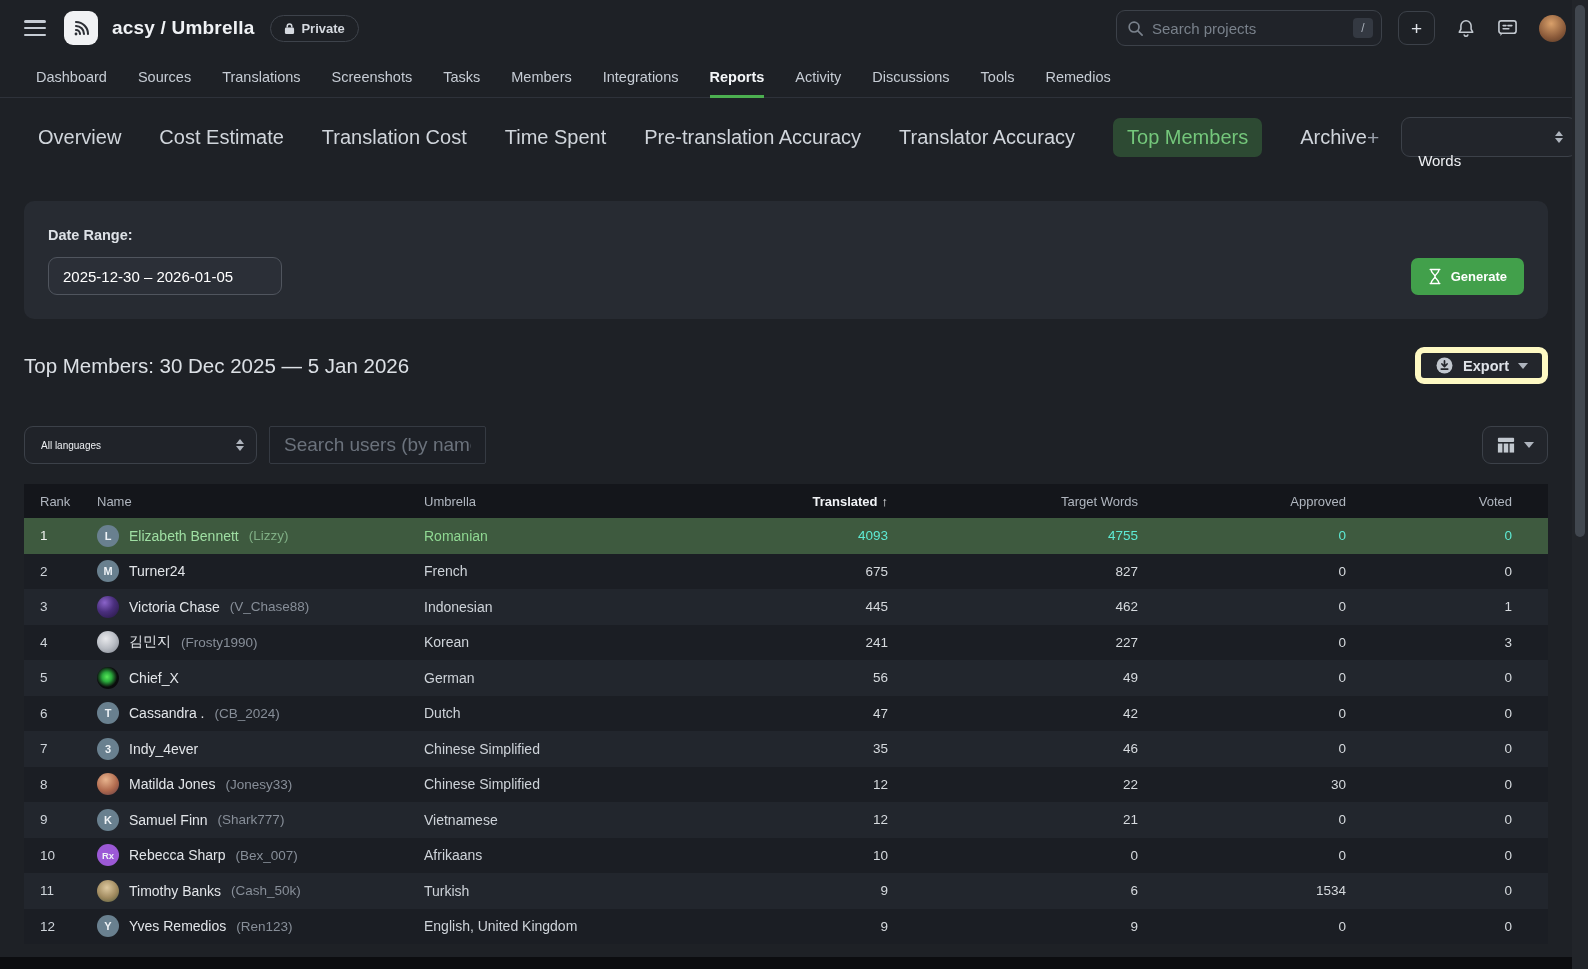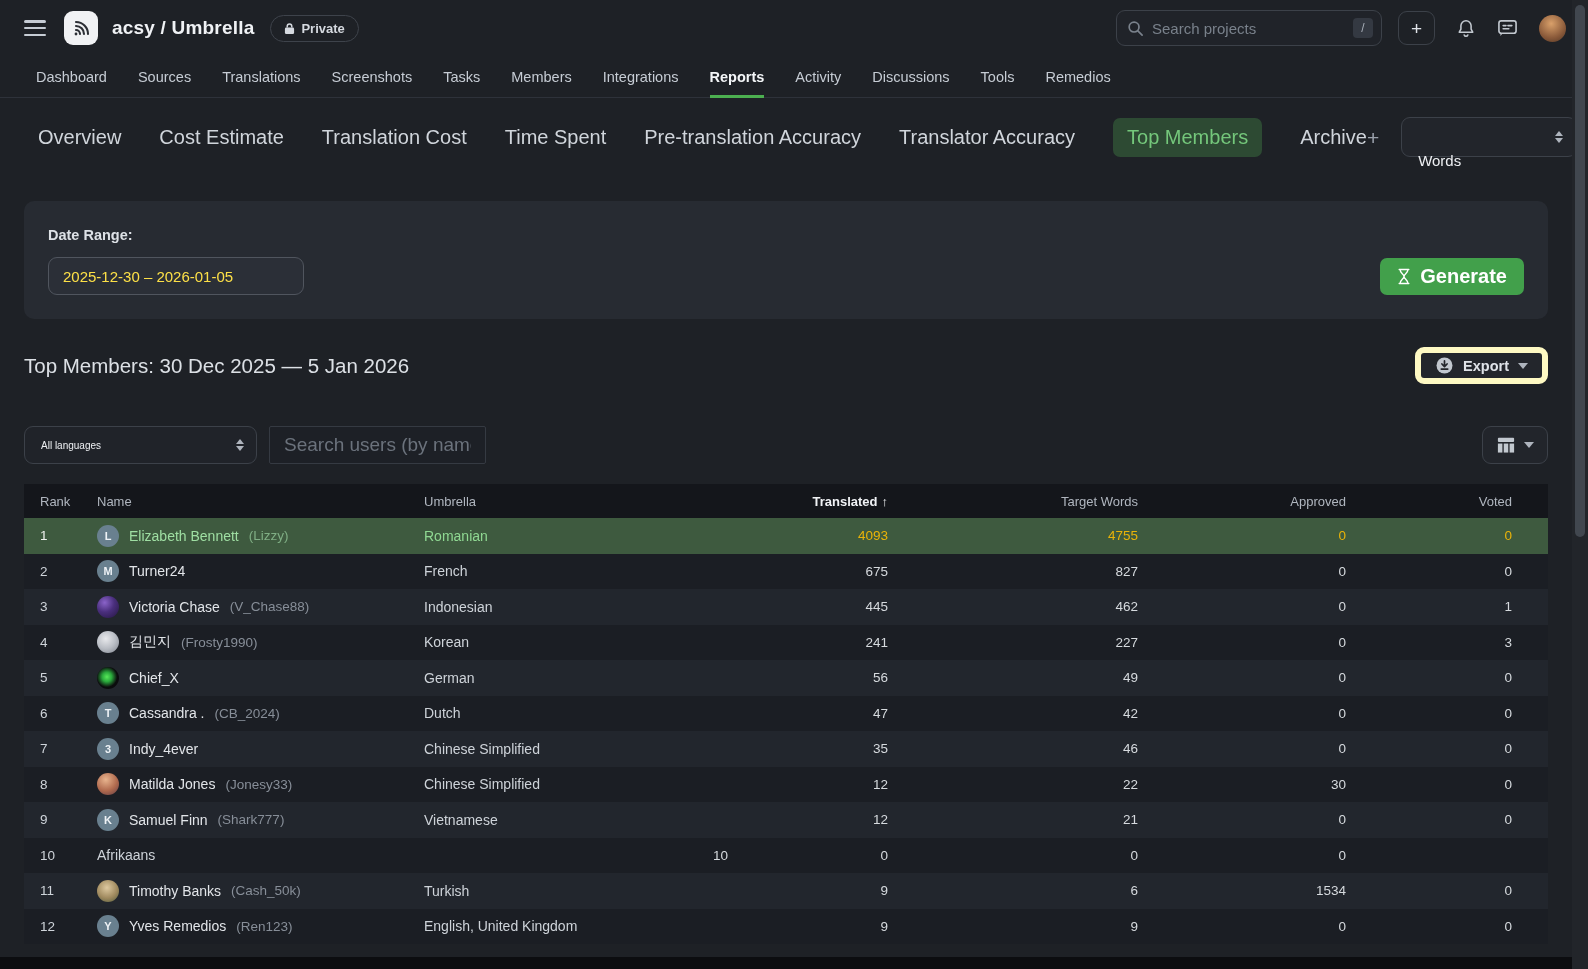--- a/index.html
+++ b/index.html
@@ -41,22 +41,22 @@
   
   .updown { display:flex; flex-direction:column; gap:2px; align-items:center; }
   .updown i { width:0; height:0; border-left:4.5px solid transparent; border-right:4.5px solid transparent; display:block; }
   .updown i.up { border-bottom:5px solid #aeb4bd; }
   .updown i.down { border-top:5px solid #aeb4bd; }
   .caret-down { width:0; height:0; border-left:5px solid transparent; border-right:5px solid transparent; border-top:6px solid #aeb4bd; display:inline-block; }
   
   .date-panel { margin:44px 40px 0 24px; height:118px; background:#272b32; border-radius:10px; padding:26px 24px 20px; }
   .date-label { font-size:14.5px; font-weight:bold; color:#dde1e6; }
   .date-row { margin-top:14px; display:flex; align-items:center; justify-content:space-between; }
-  .date-input { width:256px; height:38px; background:#2b2f37; border:1px solid #50555e; border-radius:9px; color:#fde047; font-size:15px; padding:0 14px; font-family:"Liberation Sans",sans-serif; outline:none; }
-  .generate-btn { height:37px; padding:0 17px; background:#42a04b; border:none; border-radius:7px; color:#fff; font-size:20px; font-weight:bold; display:flex; align-items:center; gap:9px; cursor:pointer; }
+  .date-input { width:234px; height:38px; background:#2b2f37; border:1px solid #50555e; border-radius:9px; color:#ffffff; font-size:15px; padding:0 14px; font-family:"Liberation Sans",sans-serif; outline:none; }
+  .generate-btn { height:37px; padding:0 17px; background:#42a04b; border:none; border-radius:7px; color:#fff; font-size:13px; font-weight:bold; display:flex; align-items:center; gap:9px; cursor:pointer; }
   
   .report-head { margin:28px 40px 0 24px; display:flex; align-items:center; justify-content:space-between; height:37px; }
   .report-title { font-size:20.5px; color:#dce0e5; font-weight:400; }
   .export-btn { height:37px; padding:0 14px; background:#23262c; border:6px solid #fef9c3; border-radius:9px; color:#dfe3e8; font-size:14.5px; font-weight:600; display:flex; align-items:center; gap:9px; cursor:pointer; }
   
   .filter-row { margin:42px 40px 0 24px; display:flex; align-items:center; gap:12px; height:38px; }
   .lang-select { width:233px; height:38px; border:1px solid #3c4149; background:#202329; border-radius:9px; display:flex; align-items:center; padding:0 12px 0 16px; cursor:pointer; }
   .lang-select .val { flex:1; font-size:10px; color:#eef0f3; }
   .user-search { width:217px; height:38px; background:#1d2026; border:1px solid #353a42; border-radius:2px; color:#dfe3e8; font-size:19px; padding:0 14px; font-family:"Liberation Sans",sans-serif; outline:none; }
   .user-search::placeholder { color:#6b727c; }
@@ -78,21 +78,21 @@
   .avatar { width:22px; height:22px; border-radius:50%; flex:0 0 22px; display:flex; align-items:center; justify-content:center; font-size:11px; font-weight:bold; color:#eef2f6; }
   .avatar.small-text { font-size:9.5px; }
   .member-name { color:#e2e5e9; font-size:14px; white-space:nowrap; }
   .member-username { color:#878e98; font-size:13.5px; white-space:nowrap; }
   .cell.lang { color:#ced3d9; font-size:14px; }
   .cell.num { text-align:right; padding-right:36px; color:#d6dade; }
   .trow.highlight .cell.rank { color:#eef2ee; }
   .trow.highlight .member-name { color:#9fdfa3; }
   .trow.highlight .member-username { color:#7fae84; }
   .trow.highlight .cell.lang { color:#8fd892; }
-  .trow.highlight .cell.num { color:#eab308; }
+  .trow.highlight .cell.num { color:#5eead4; }
   
   .bottom-strip { position:absolute; left:0; bottom:0; width:1572px; height:12px; background:#0c0d10; z-index:1; }
   .scrollbar-track { position:absolute; top:0; right:0; width:16px; height:100%; background:#22252a; z-index:2; }
   .scrollbar-thumb { position:absolute; top:5px; left:3px; width:10px; height:532px; background:#41474f; border-radius:5px; }
   svg { display:block; }
 </style>
 </head>
 <body>
 
 <div class="topbar">
@@ -353,20 +353,25 @@
       <span class="member-username">(Shark777)</span>
     </div>
     <div class="cell lang">Vietnamese</div>
     <div class="cell num translated">12</div>
     <div class="cell num target">21</div>
     <div class="cell num approved">0</div>
     <div class="cell num voted">0</div>
   </div>
       <div class="trow even">
     <div class="cell rank">10</div>
+    <div class="cell name">
+      <span class="avatar small-text" style="background: rgb(156, 89, 214);">Rx</span>
+      <span class="member-name">Rebecca Sharp</span>
+      <span class="member-username">(Bex_007)</span>
+    </div>
     <div class="cell lang">Afrikaans</div>
     <div class="cell num translated">10</div>
     <div class="cell num target">0</div>
     <div class="cell num approved">0</div>
     <div class="cell num voted">0</div>
   </div>
       <div class="trow odd">
     <div class="cell rank">11</div>
     <div class="cell name">
       <span class="avatar" style="background: radial-gradient(circle at 45% 35%, rgb(222, 201, 160) 0%, rgb(160, 138, 95) 55%, rgb(79, 90, 58) 100%);"></span>

